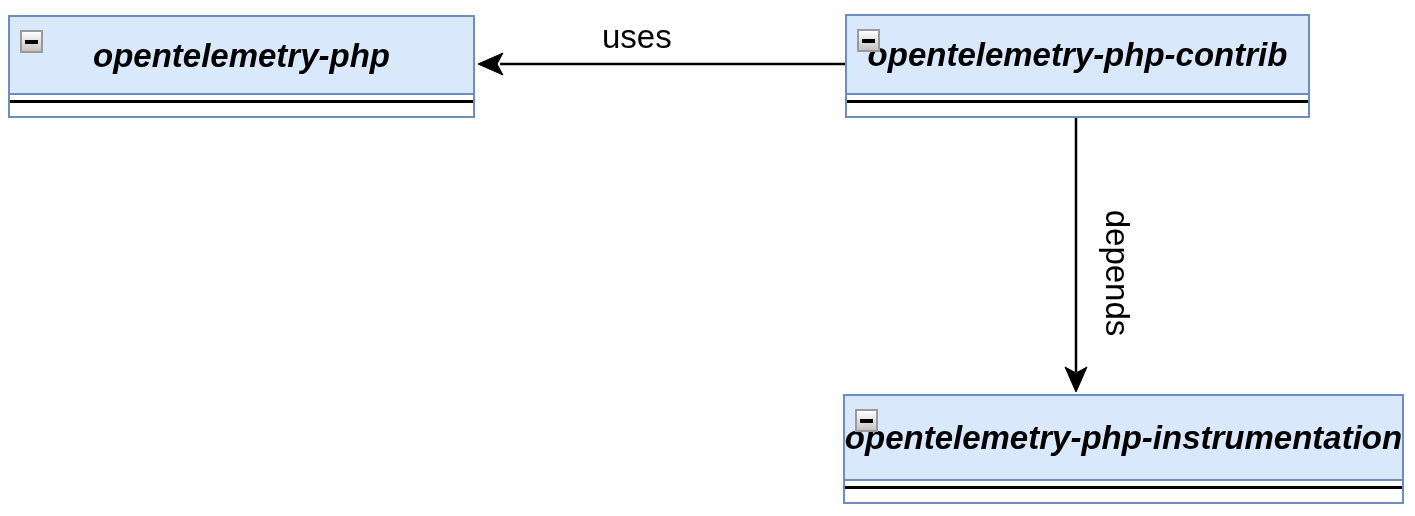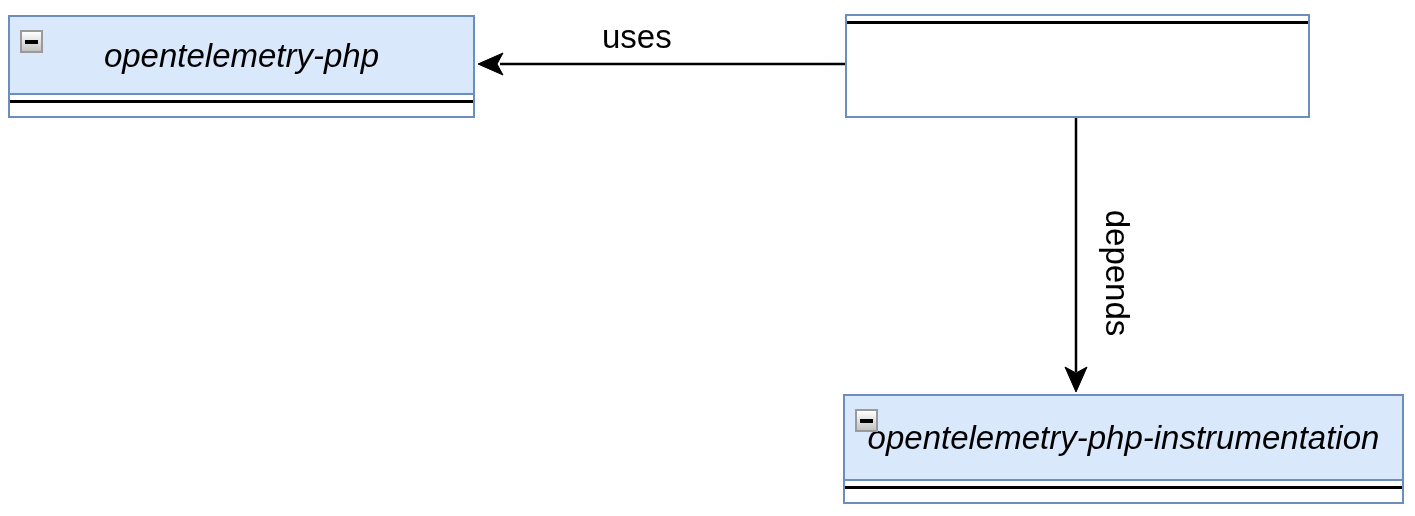--- a/index.html
+++ b/index.html
@@ -35,20 +35,21 @@
   .edge-layer line { stroke: var(--edge); stroke-width: 2.5; }
   .edge-layer polygon { fill: var(--edge); stroke: var(--edge); stroke-width: 1; }
 
   .node {
     position: absolute;
     box-sizing: border-box;
     border: 2px solid var(--node-border);
     background: #ffffff;
     display: flex;
     flex-direction: column;
+    font-weight: bold;
   }
   #node-php    { left: 8px;   top: 15px;  width: 467px; height: 103px; }
   #node-contrib{ left: 845px; top: 14px;  width: 465px; height: 104px; }
   #node-instr  { left: 843px; top: 394px; width: 561px; height: 110px; }
 
   .node-title {
     position: relative;
     flex: 1 1 auto;
     background: var(--node-fill);
     border-bottom: 2px solid var(--node-border);
@@ -135,20 +136,26 @@
         <span class="minus-glyph"></span>
       </span>
       <span>opentelemetry-php</span>
     </div>
     <div class="node-body">
       <div class="divider-rule"></div>
     </div>
   </div>
 
   <div class="node" id="node-contrib">
+    <div class="node-title">
+      <span class="collapse-btn">
+        <span class="minus-glyph"></span>
+      </span>
+      <span>opentelemetry-php-contrib</span>
+    </div>
     <div class="node-body">
       <div class="divider-rule"></div>
     </div>
   </div>
 
   <div class="node" id="node-instr">
     <div class="node-title">
       <span class="collapse-btn">
         <span class="minus-glyph"></span>
       </span>

